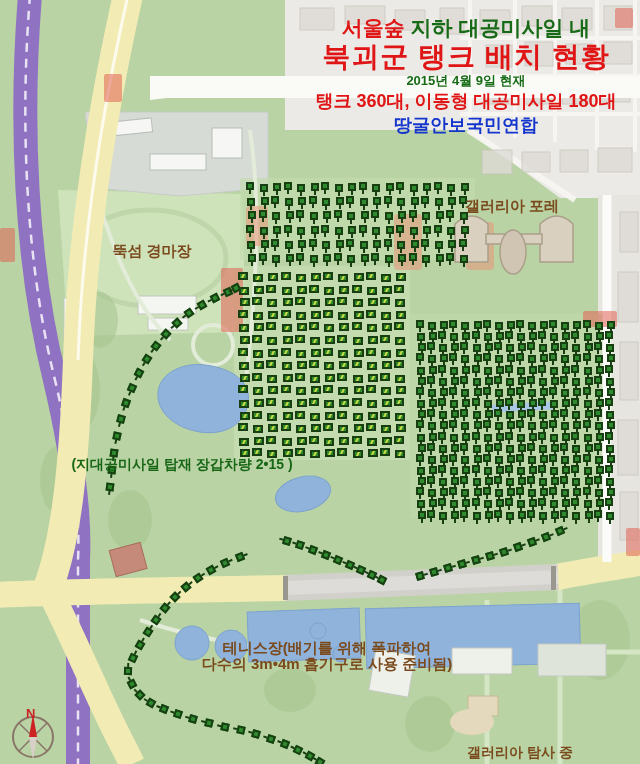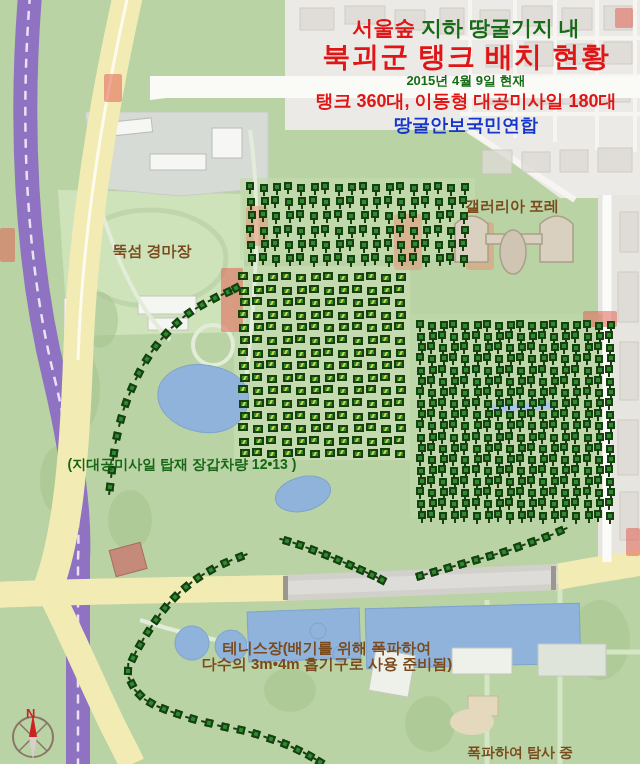--- a/index.html
+++ b/index.html
@@ -181,33 +181,33 @@
 
     <g>
       <circle cx="33" cy="737" r="20" fill="none" stroke="#8a7668" stroke-width="2"></circle>
       <path d="M19,723 L47,751 M47,723 L19,751" stroke="#8a7668" stroke-width="1.5"></path>
       <polygon points="33,714 29,737 37,737" fill="#cc2222"></polygon>
       <polygon points="33,760 29,737 37,737" fill="#d8cfc8"></polygon>
     </g>
   </svg>
 
   <div id="title-block">
-    <div id="title-line1"><span class="red-part">서울숲</span><span> 지하 땅굴기지 내</span></div>
+    <div id="title-line1"><span class="red-part">서울숲</span><span> 지하 대공미사일 내</span></div>
     <div id="title-line2">북괴군 탱크 배치 현황</div>
     <div id="title-line3">2015년 4월 9일 현재</div>
     <div id="title-line4">탱크 360대, 이동형 대공미사일 180대</div>
     <div id="title-line5">땅굴안보국민연합</div>
   </div>
 
   <div class="map-label brown" style="left:72px;top:242px;width:160px;">뚝섬 경마장</div>
   <div class="map-label brown" style="left:432px;top:197px;width:160px;">갤러리아 포레</div>
-  <div class="map-label green" style="left:40px;top:456px;width:284px;font-size:14px;">(지대공미사일 탑재 장갑차량 12•13 )</div>
+  <div class="map-label green" style="left:40px;top:456px;width:284px;font-size:14px;">(지대공미사일 탑재 장갑차량 2•15 )</div>
   <div class="map-label brown" style="left:167px;top:639px;width:320px;">테니스장(배기를 위해 폭파하여</div>
   <div class="map-label brown" style="left:167px;top:655px;width:320px;">다수의 3m•4m 흡기구로 사용 준비됨)</div>
-  <div class="map-label brown" style="left:400px;top:744px;width:240px;font-size:14px;">폭파하여 탐사 중</div>
+  <div class="map-label brown" style="left:400px;top:744px;width:240px;font-size:14px;">갤러리아 탐사 중</div>
   <span id="compass-n">N</span>
 
   <div id="marker-layer">
       <div class="red-marker" style="left: 104px; top: 74px; width: 18px; height: 28px;"></div>
       <div class="red-marker" style="left: 0px; top: 228px; width: 15px; height: 34px;"></div>
       <div class="red-marker" style="left: 221px; top: 268px; width: 22px; height: 64px;"></div>
       <div class="red-marker" style="left: 583px; top: 311px; width: 34px; height: 16px;"></div>
       <div class="red-marker" style="left: 626px; top: 528px; width: 14px; height: 28px;"></div>
       <div class="red-marker" style="left: 615px; top: 8px; width: 18px; height: 20px;"></div>
     </div>

